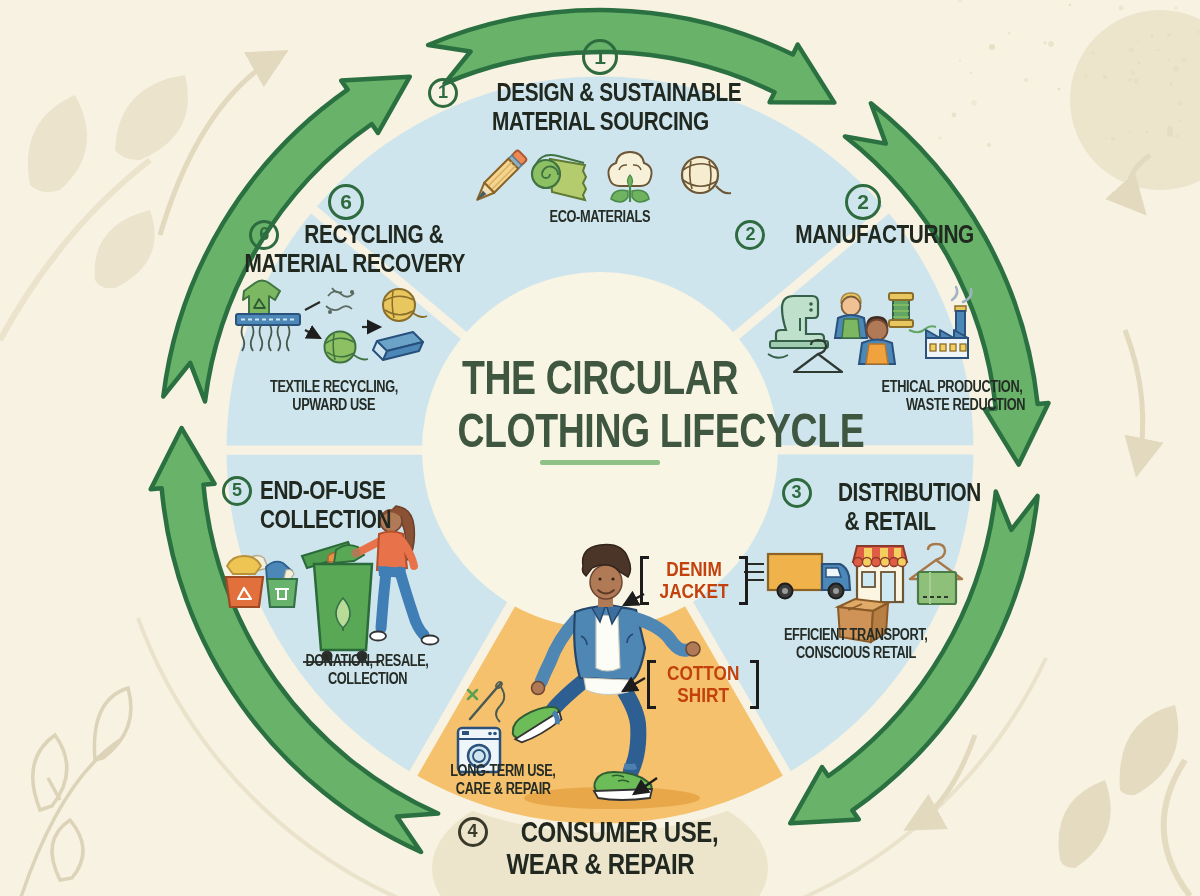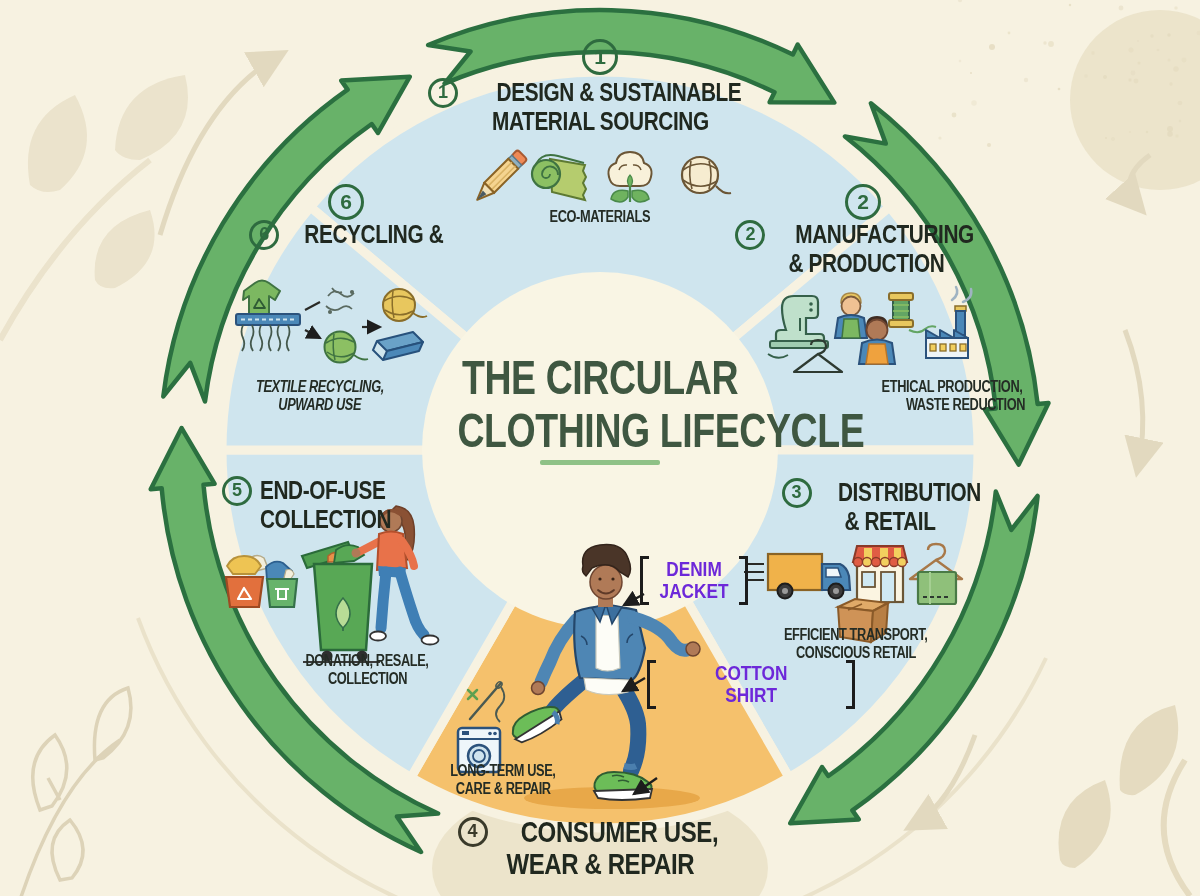--- a/index.html
+++ b/index.html
@@ -24,21 +24,21 @@
   .numc{display:inline-flex;flex:none;align-items:center;justify-content:center;
         width:30px;height:30px;border:3px solid var(--numgreen);border-radius:50%;
         color:var(--numgreen);font-size:18px;font-weight:bold;}
   .numc.dark{border-color:#3a3a2a;color:#3a3a2a;}
   .bignum{display:flex;align-items:center;justify-content:center;width:36px;height:36px;
           border:3px solid var(--numgreen);border-radius:50%;color:var(--numgreen);
           font-size:21px;font-weight:bold;}
   .title{font-size:48px;color:var(--titlegreen);font-weight:bold;text-align:center;line-height:1.1;}
   .subtitle{font-size:25px;color:#273028;font-weight:bold;text-align:center;line-height:1.16;}
   .divider{width:120px;height:5px;background:#8fc186;border-radius:2px;}
-  .blabel{display:flex;align-items:stretch;font-weight:bold;color:#6d28d9;}
+  .blabel{display:flex;align-items:stretch;font-weight:bold;color:#c2410c;}
   .blabel .btxt{font-size:21px;line-height:1.06;text-align:center;display:inline-block;
         transform:scaleX(.82);transform-origin:50% 50%;padding:2px 3px;white-space:nowrap;}
   .bracket{width:9px;flex:none;}
   .bl{border-left:3.5px solid #1c1c1c;border-top:3.5px solid #1c1c1c;border-bottom:3.5px solid #1c1c1c;}
   .br{border-right:3.5px solid #1c1c1c;border-top:3.5px solid #1c1c1c;border-bottom:3.5px solid #1c1c1c;}
   .s4head{font-size:30px;}
 </style>
 </head>
 <body>
 
@@ -394,21 +394,20 @@
 <div class="abs cap" style="left:450px;top:208px;width:300px;">
   <span class="cx">ECO-MATERIALS</span>
 </div>
 
 <div class="abs bignum" style="left:845px;top:184px;">2</div>
 <div class="abs head" style="left:716px;top:220px;width:300px;">
   <div class="line">
         <span class="numc">2</span>
         <span class="cx">MANUFACTURING</span>
       </div>
-  <div><span class="cx">&amp; PRODUCTION</span></div>
 </div>
 <div class="abs cap" style="left:740px;top:378px;width:300px;text-align:right;">
   <span class="cx">ETHICAL PRODUCTION,</span><br>
   <span class="cx">WASTE REDUCTION</span>
 </div>
 
 <div class="abs head" style="left:740px;top:478px;width:300px;">
   <div class="line">
         <span class="numc">3</span>
         <span class="cx">DISTRIBUTION</span>
@@ -443,30 +442,31 @@
   <span class="cx">DONATION, RESALE,</span><br>
   <span class="cx">COLLECTION</span>
 </div>
 
 <div class="abs bignum" style="left:328px;top:184px;">6</div>
 <div class="abs head" style="left:205px;top:220px;width:300px;">
   <div class="line">
         <span class="numc">6</span>
         <span class="cx">RECYCLING &amp;</span>
       </div>
-</div>
-<div class="abs cap" style="left:170px;top:378px;width:300px;font-style:italic;">
+  <div><span class="cx">MATERIAL RECOVERY</span></div>
+</div>
+<div class="abs cap" style="left:184px;top:378px;width:300px;">
   <span class="cx">TEXTILE RECYCLING,</span><br>
   <span class="cx">UPWARD USE</span>
 </div>
 
 <div class="abs blabel" style="left:640px;top:556px;">
   <span class="bracket bl"></span>
   <span class="btxt"><span>DENIM</span><br><span>JACKET</span></span>
   <span class="bracket br"></span>
 </div>
-<div class="abs blabel" style="left:647px;top:660px;gap:48px;">
+<div class="abs blabel" style="left:647px;top:660px;">
   <span class="bracket bl"></span>
   <span class="btxt"><span>COTTON</span><br><span>SHIRT</span></span>
   <span class="bracket br"></span>
 </div>
 
 </div>
 
 </body></html>

